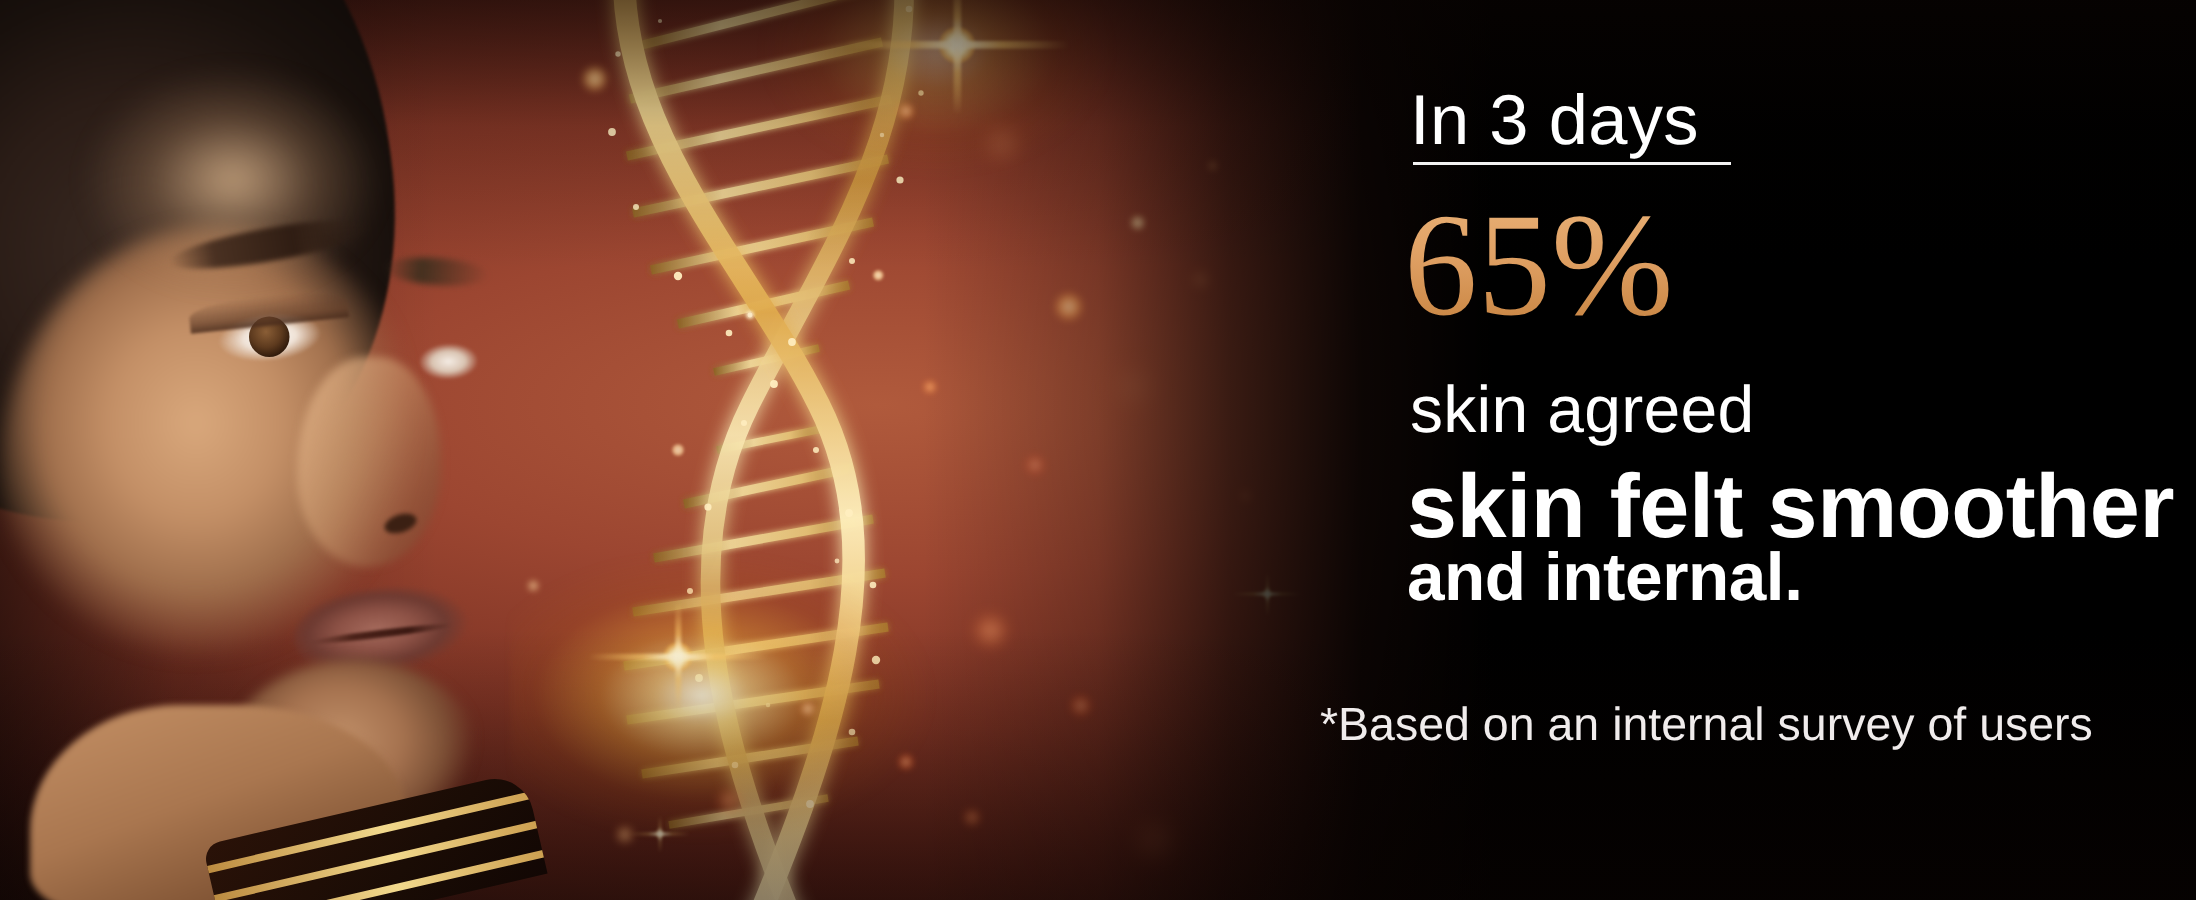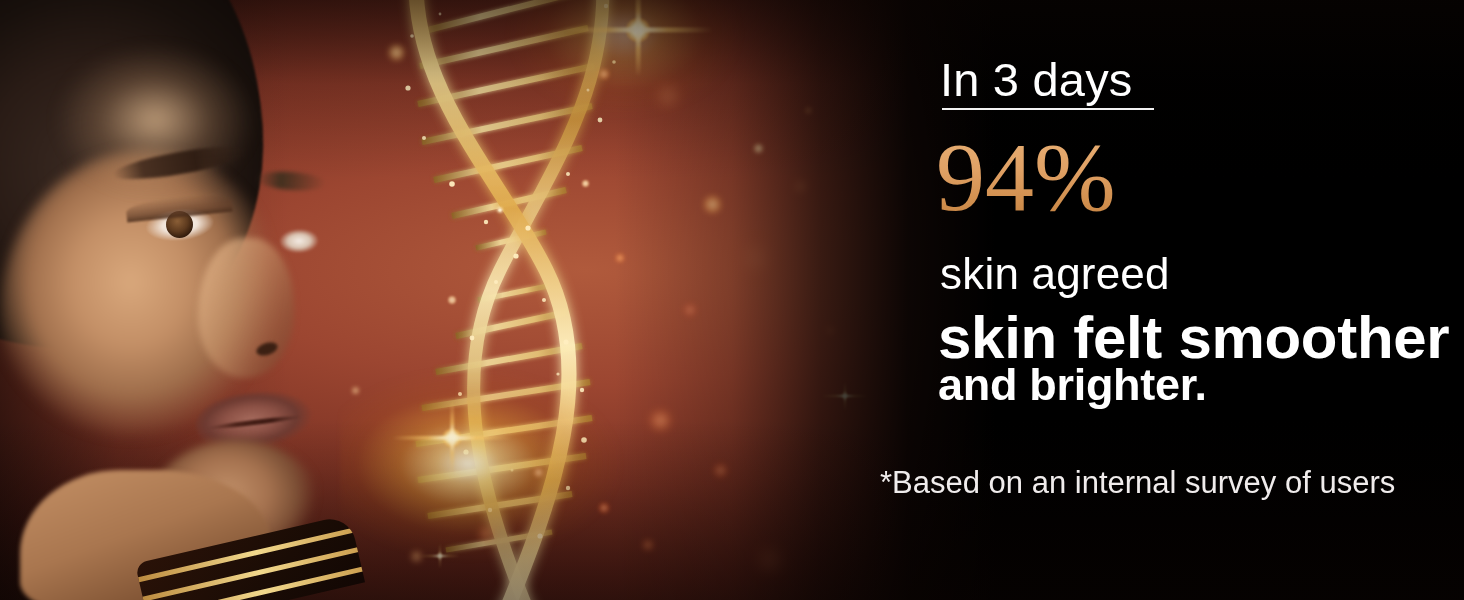--- a/index.html
+++ b/index.html
@@ -615,20 +615,20 @@
     <div class="p-garment">
       <div class="g-stripe" style="top:14px;"></div>
       <div class="g-stripe" style="top:34px;"></div>
       <div class="g-stripe" style="top:54px;"></div>
     </div>
   </div>
 
   <div class="text-panel">
     <div class="eyebrow">In 3 days</div>
     <div class="eyebrow-rule"></div>
-    <div class="stat">94%</div>
+    <div class="stat">65%</div>
     <div class="line-light">skin agreed</div>
     <div class="line-bold1">skin felt smoother</div>
-    <div class="line-bold2">and brighter.</div>
+    <div class="line-bold2">and internal.</div>
     <div class="footnote">*Based on an internal survey of users</div>
   </div>
 
 </div>
 
 </body></html>

